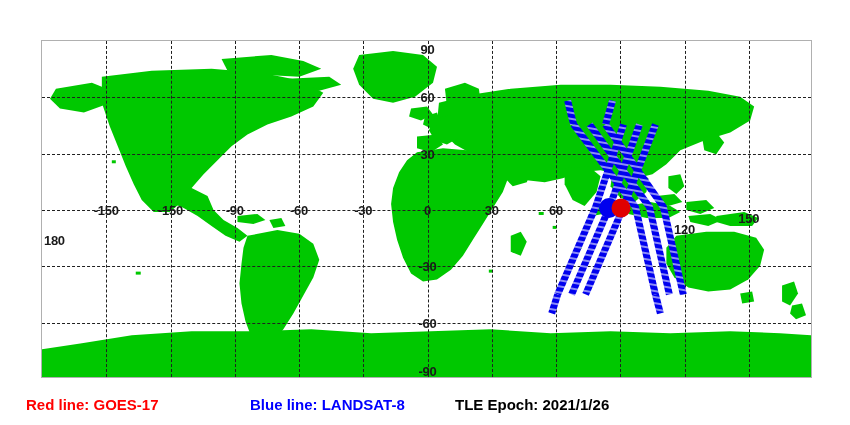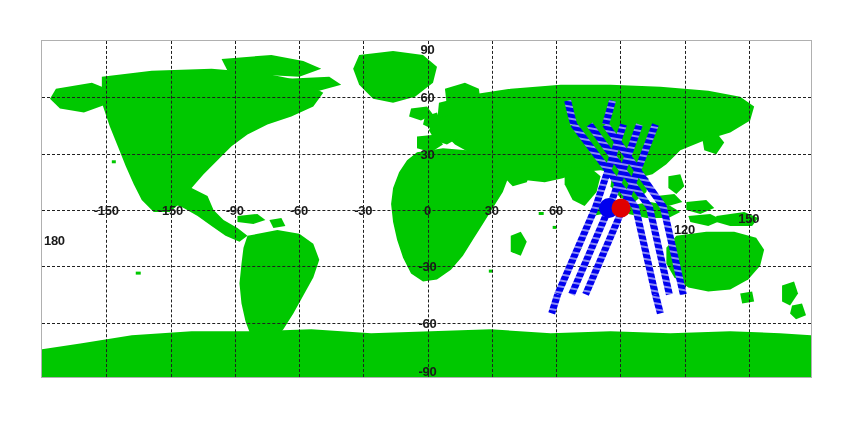--- a/index.html
+++ b/index.html
@@ -274,14 +274,19 @@
       <span class="tick-label tick-lat" style="left:385.5px; top:330px;">-90</span>
     </div>
 
     <div>
       <div class="sat-marker" id="marker-landsat" style="left:567px; top:167px;"></div>
       <div class="sat-marker" id="marker-goes" style="left:579px; top:167px;"></div>
     </div>
 
   </div>
 
+  <div id="legend">
+    <span class="legend-item" id="legend-red">Red line: GOES-17</span>
+    <span class="legend-item" id="legend-blue">Blue line: LANDSAT-8</span>
+    <span class="legend-item" id="legend-epoch">TLE Epoch: 2021/1/26</span>
+  </div>
 
 </div>
 
 </body></html>

